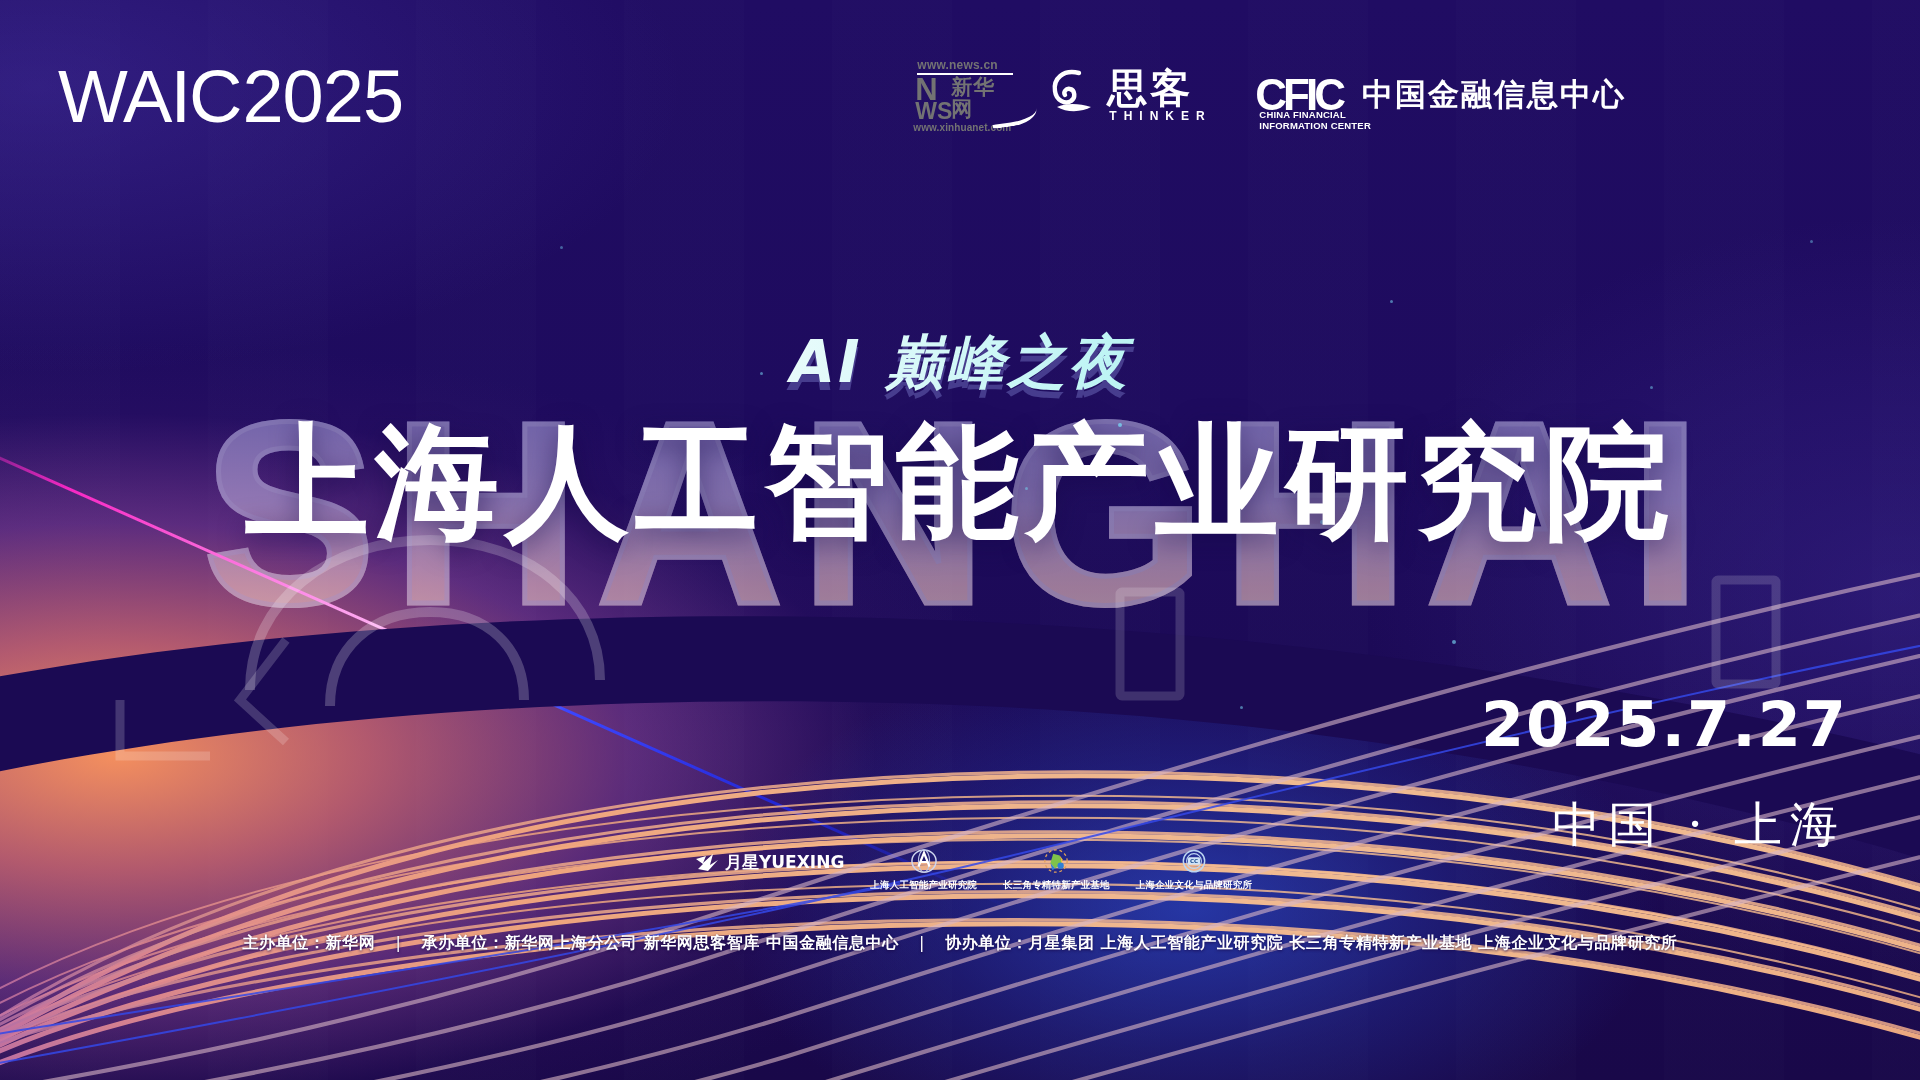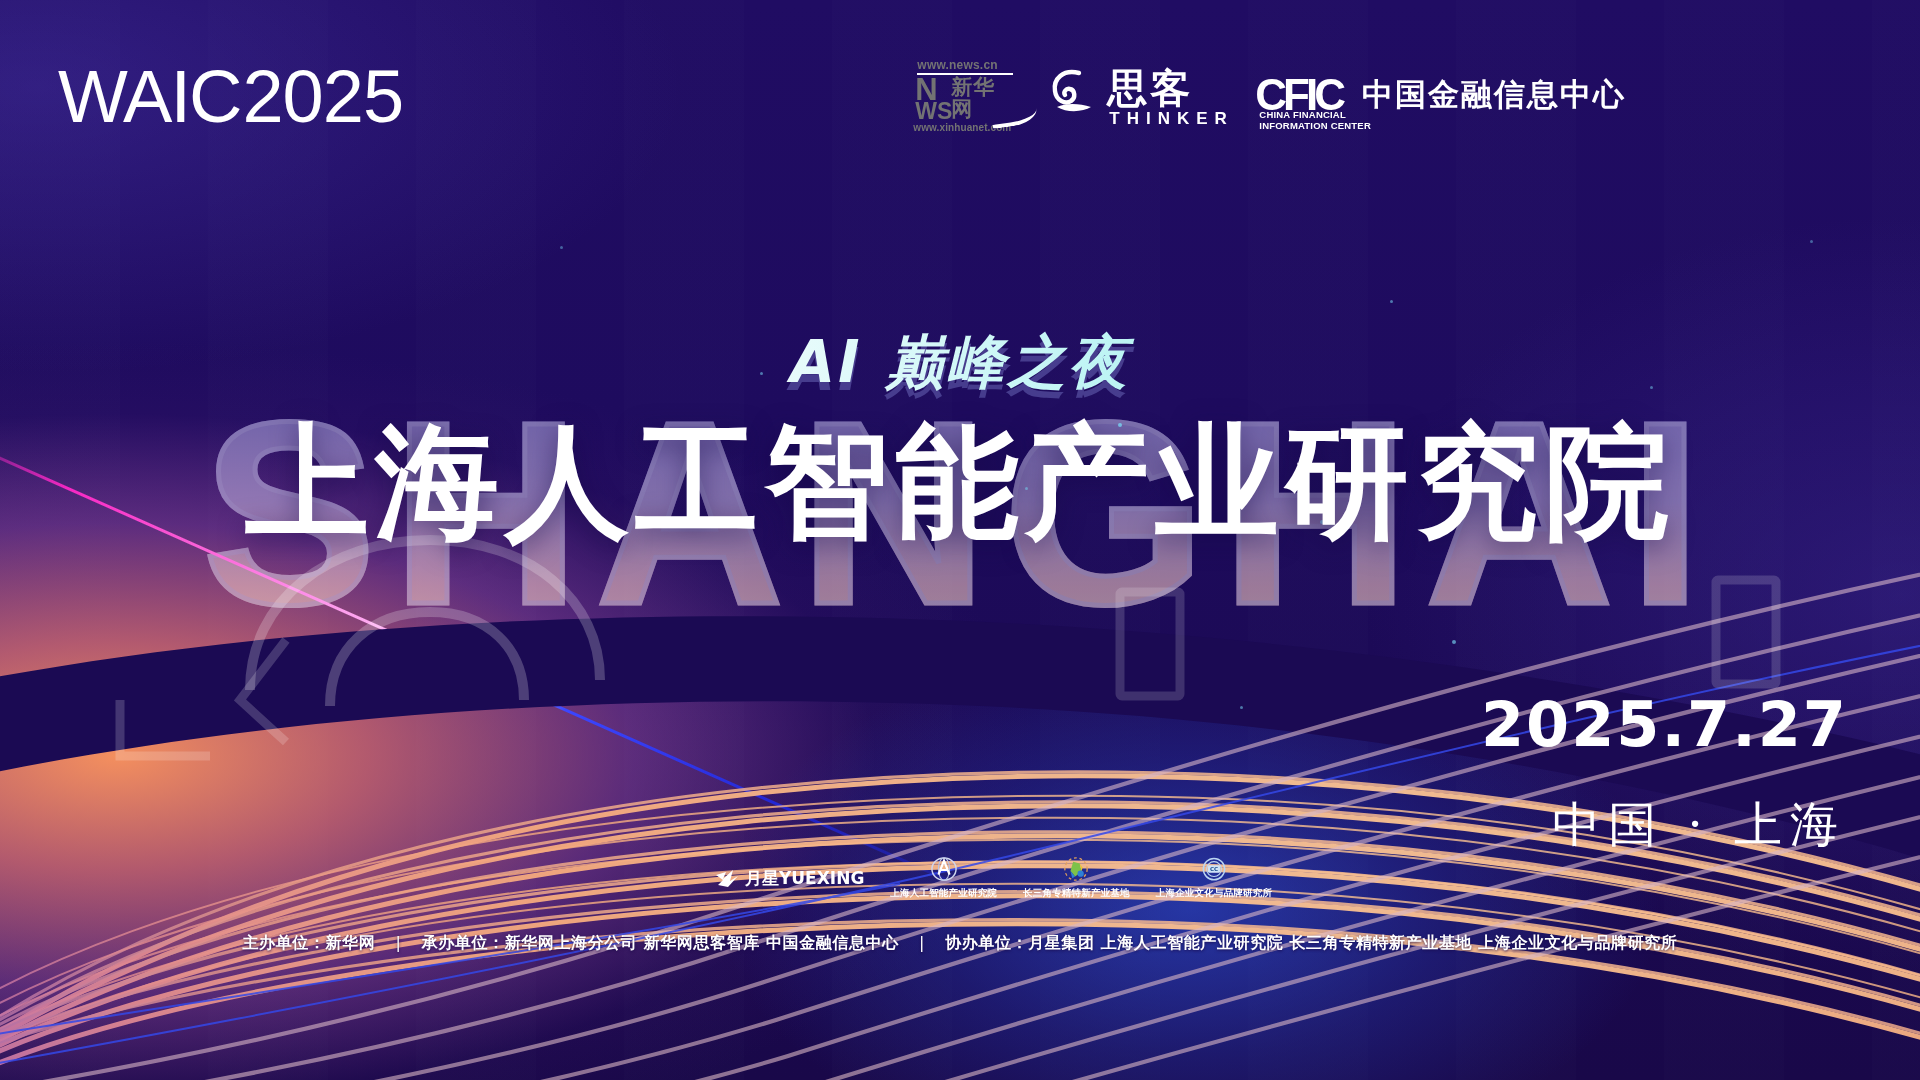--- a/index.html
+++ b/index.html
@@ -107,21 +107,21 @@
   .xh .cn{position:absolute;left:56px;top:18px;font-size:21px;font-weight:700;line-height:1.05;letter-spacing:1px;}
   .xh .url-bot{position:absolute;left:18px;top:64px;font-size:10px;font-weight:700;letter-spacing:.1px;}
   .xh .swoosh{position:absolute;left:96px;top:44px;width:46px;height:20px;
     border-bottom:4px solid #fff;border-radius:0 0 60% 10%;transform:rotate(-8deg);}
 
   
   .thinker{position:relative;width:172px;height:72px;}
   .thinker .mark{position:absolute;left:0;top:8px;width:52px;height:48px;}
   .thinker .cjk{position:absolute;left:58px;top:2px;font-size:40px;font-weight:700;color:#fff;letter-spacing:3px;
     font-family:"DejaVu Sans","Liberation Sans",sans-serif;}
-  .thinker .en{position:absolute;left:60px;top:50px;font-size:17px;font-weight:700;color:#fff;letter-spacing:7px;}
+  .thinker .en{position:absolute;left:60px;top:50px;font-size:12px;font-weight:700;color:#fff;letter-spacing:7px;}
 
   
   .cfic{position:relative;display:flex;align-items:center;gap:20px;height:74px;}
   .cfic .mono{font-size:44px;font-weight:800;color:#fff;letter-spacing:-4px;line-height:1;}
   .cfic .sub{position:absolute;left:4px;top:52px;font-size:9.5px;font-weight:700;color:#fff;line-height:1.15;letter-spacing:.2px;}
   .cfic .cn{font-size:31px;font-weight:700;color:#fff;letter-spacing:2px;
     font-family:"DejaVu Sans","Liberation Sans",sans-serif;}
 
   
   .subtitle{
@@ -152,22 +152,22 @@
     font-family:"DejaVu Sans","Liberation Sans",sans-serif;
   }
   .place{
     position:absolute;right:74px;top:800px;
     font-size:48px;color:#fff;letter-spacing:8px;line-height:1;font-weight:400;
     font-family:"DejaVu Serif","Liberation Serif",serif;
   }
 
   
   .partners{
-    position:absolute;left:714px;top:848px;width:560px;height:60px;
-    display:flex;align-items:center;gap:26px;
+    position:absolute;left:694px;top:848px;width:560px;height:60px;
+    display:flex;align-items:flex-start;gap:26px;
   }
   .pt{display:flex;flex-direction:column;align-items:center;gap:3px;color:#fff;}
   .pt .pname{font-size:9.5px;font-weight:700;letter-spacing:.2px;white-space:nowrap;
     font-family:"DejaVu Sans","Liberation Sans",sans-serif;}
   .pt .pmark{height:28px;display:flex;align-items:center;justify-content:center;}
   .yx{display:flex;align-items:center;gap:5px;}
   .yx .ybird{width:26px;height:24px;}
   .yx .ytxt{font-size:17px;font-weight:700;color:#fff;letter-spacing:0px;
     font-family:"DejaVu Sans","Liberation Sans",sans-serif;}
 

